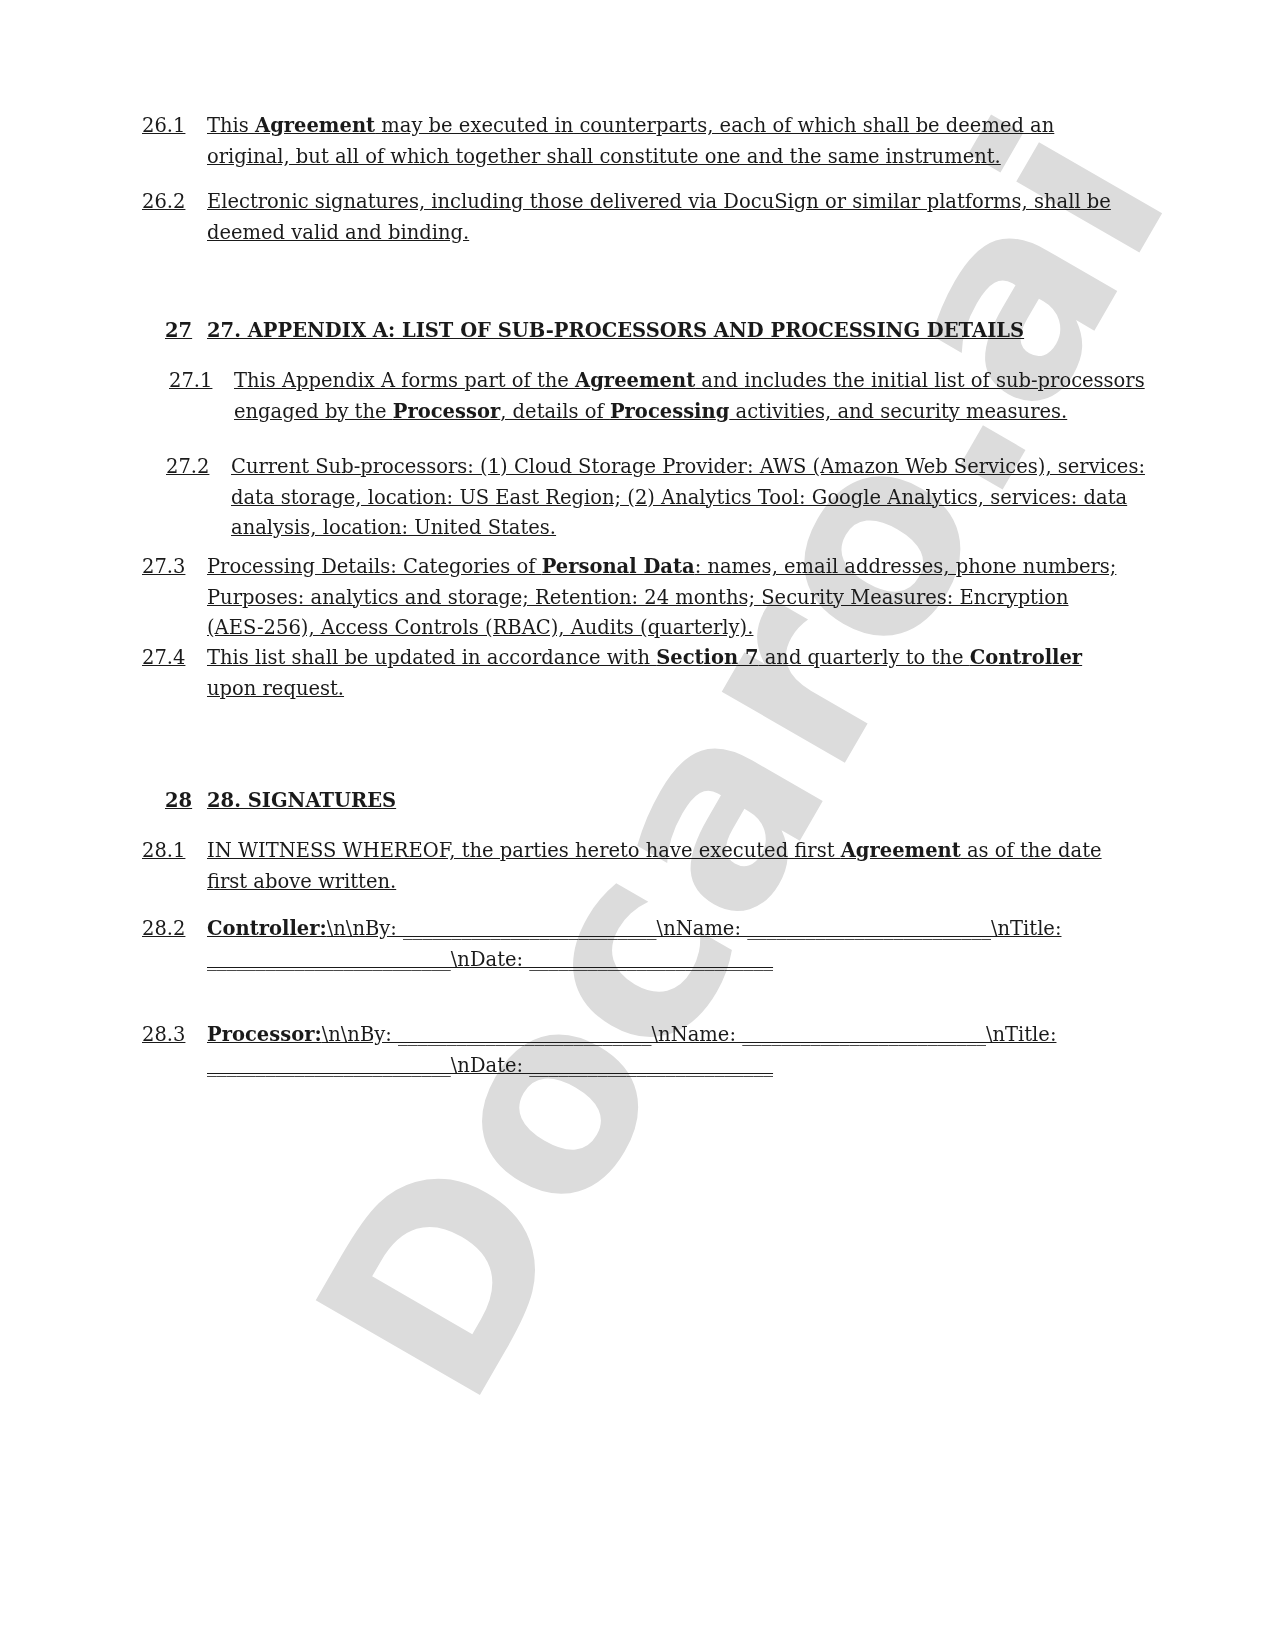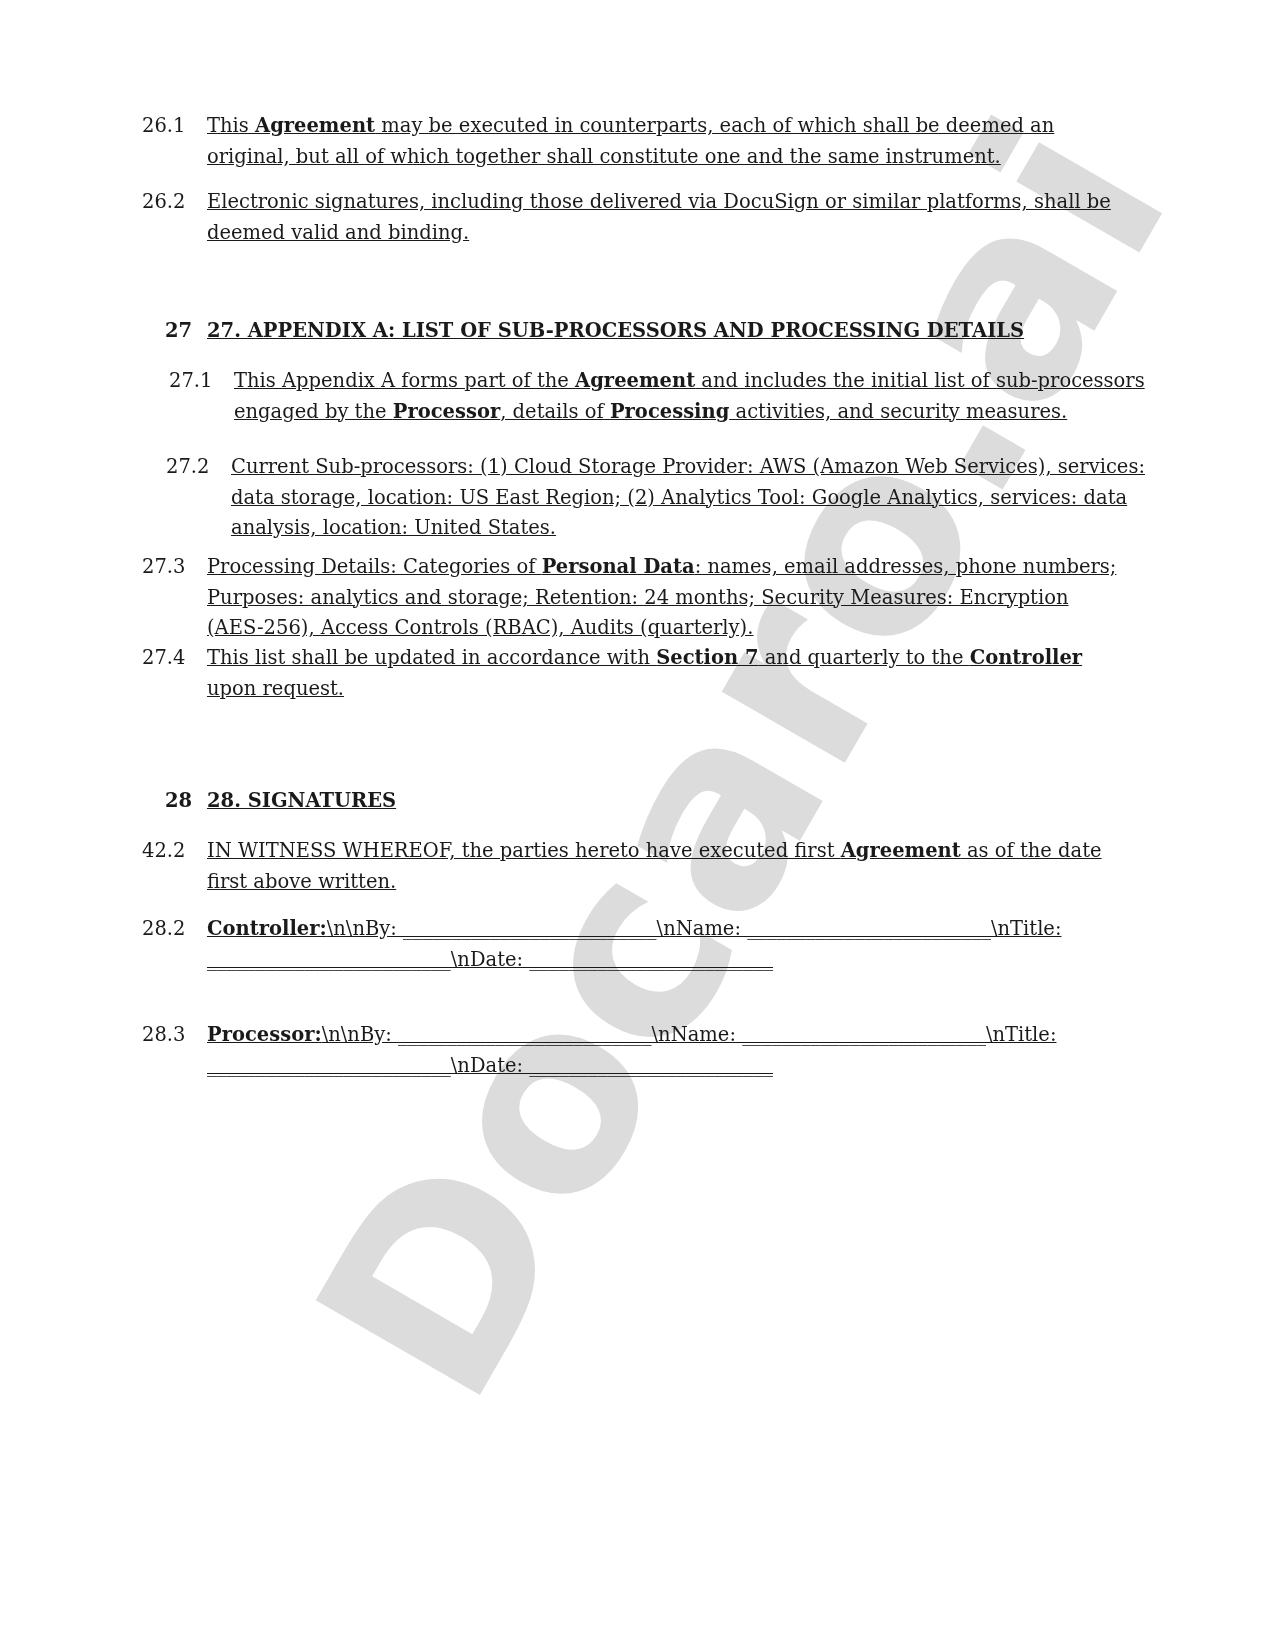--- a/index.html
+++ b/index.html
@@ -44,20 +44,21 @@
       left: 142px;
       width: 980px;
       font-size: 19.5px;
       line-height: 30.5px;
     }
     .clause .num {
       position: absolute;
       left: 0;
       top: 0;
       width: 60px;
+      text-decoration: underline;
     }
     .clause .text {
       margin-left: 65px;
       width: 920px;
       text-decoration: underline;
     }
     .heading .num {
       font-weight: bold;
       left: 15px;
       margin-left: 8px;
@@ -108,21 +109,21 @@
     <span class="num">27.4</span>
     <div class="text"><span>This list shall be updated in accordance with </span><b>Section 7</b><span> and quarterly to the </span><b>Controller</b><span> upon request.</span></div>
   </div>
 
   <div class="clause heading" style="top:786px;">
     <span class="num">28</span>
     <div class="text">28. SIGNATURES</div>
   </div>
 
   <div class="clause" style="top:836px;">
-    <span class="num">42.2</span>
+    <span class="num">28.1</span>
     <div class="text"><span>IN WITNESS WHEREOF, the parties hereto have executed first </span><b>Agreement</b><span> as of the date first above written.</span></div>
   </div>
 
   <div class="clause" style="top:914px;">
     <span class="num">28.2</span>
     <div class="text"><b>Controller:</b><span>\n\nBy: __________________________\nName: _________________________\nTitle: _________________________\nDate: _________________________</span></div>
   </div>
 
   <div class="clause" style="top:1020px;">
     <span class="num">28.3</span>

